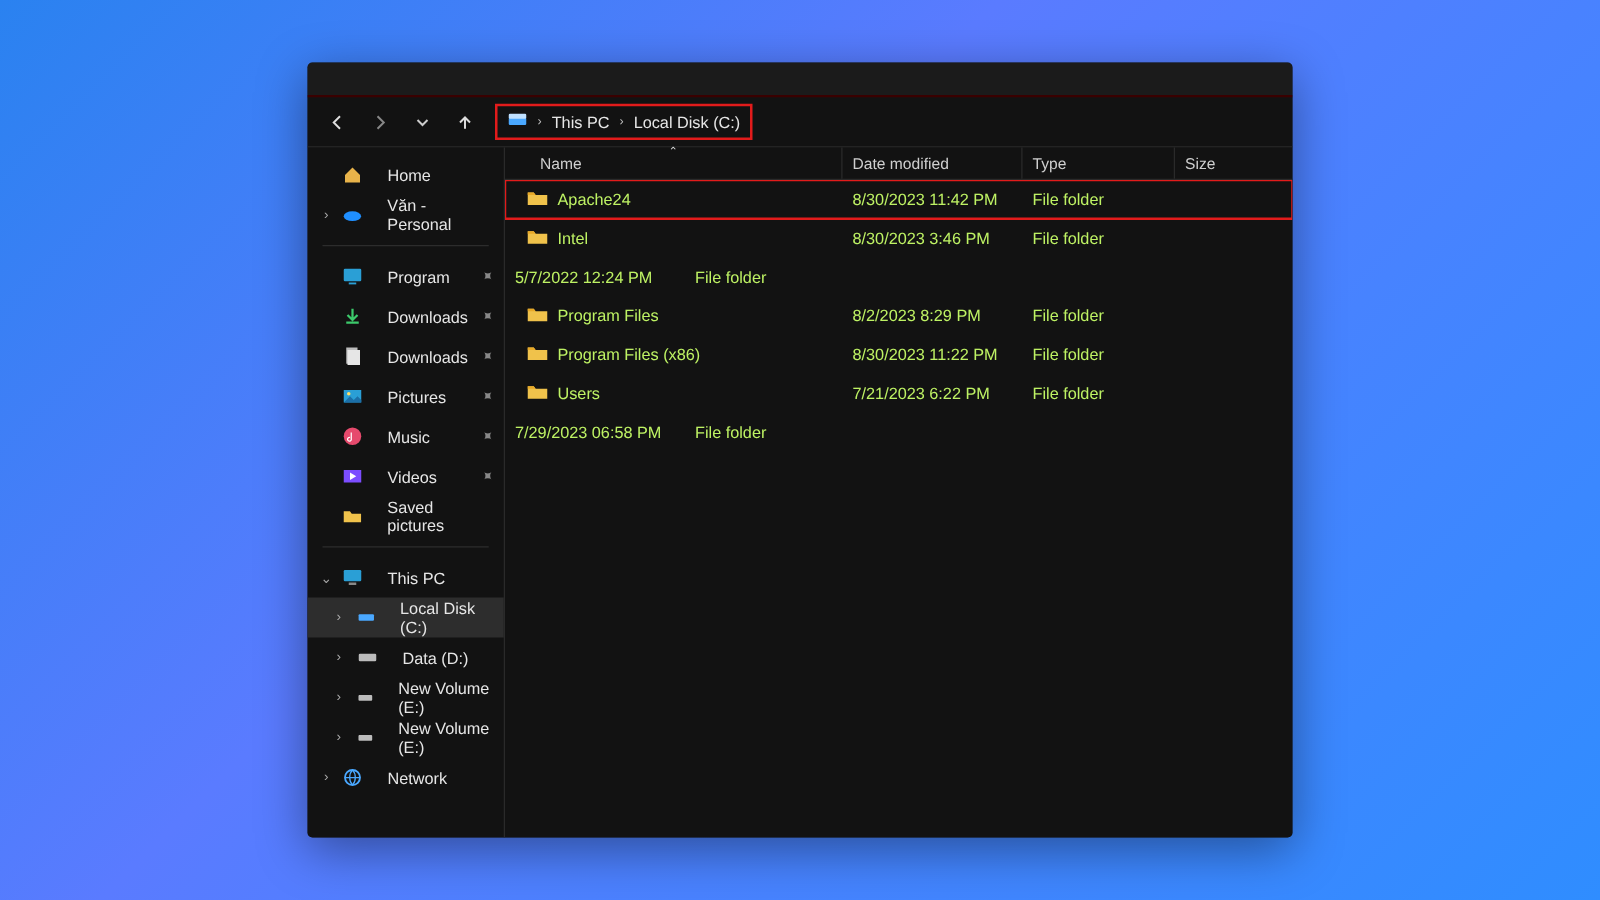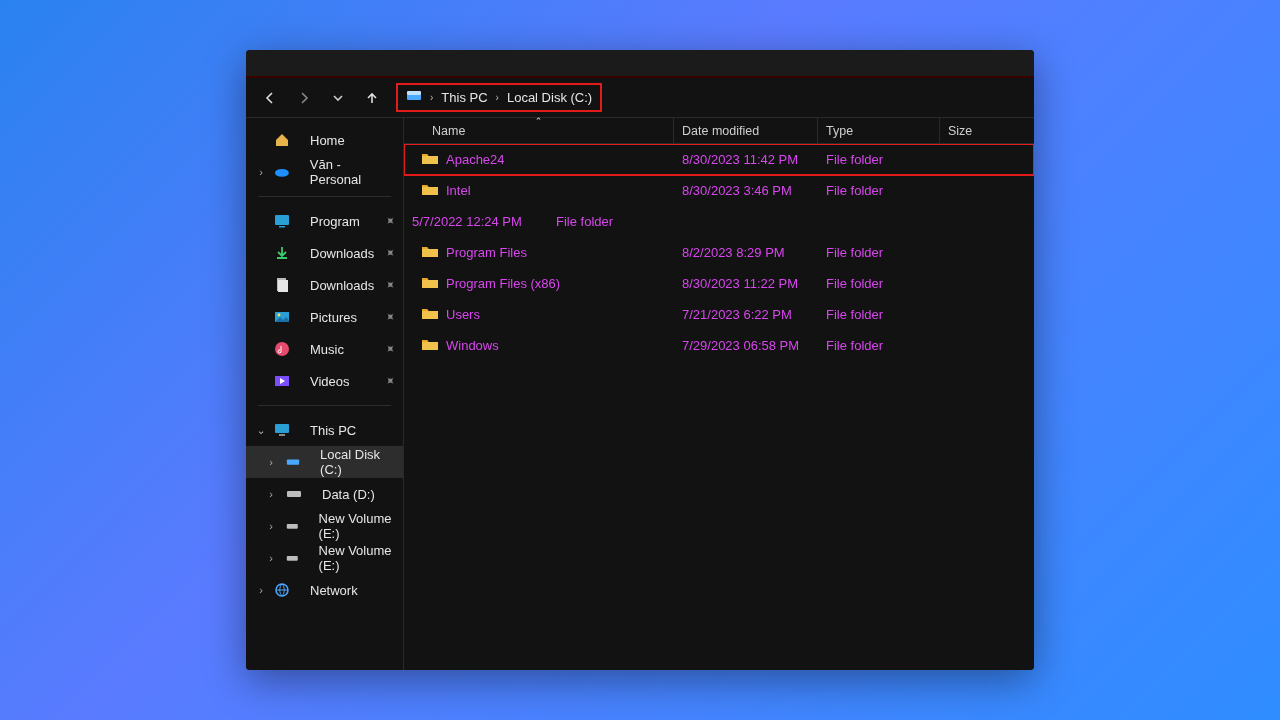--- a/index.html
+++ b/index.html
@@ -49,21 +49,21 @@
     border-bottom:1px solid #2a2a2a;
   }
   .col { display:flex; align-items:center; padding-left:8px; border-right:1px solid #2a2a2a; position:relative;}
   .col.name { width:270px; padding-left:28px;}
   .col.date { width:144px; }
   .col.type { width:122px; }
   .col.size { flex:1; border-right:none;}
   .sort-ind { position:absolute; top:-2px; left:50%; transform:translateX(-50%); font-size:9px; color:#ddd;}
   .rows { flex:1; overflow:auto; }
   .row {
-    display:flex; align-items:center; height:31px; font-size:13px; color:#d946ef;
+    display:flex; align-items:center; height:31px; font-size:13px; color:#bef264;
   }
   .row.highlight { outline:2px solid #e21b1b; outline-offset:-1px; }
   .cell { padding-left:8px; }
   .cell.name { width:270px; display:flex; align-items:center; gap:8px; padding-left:18px;}
   .cell.date { width:144px; }
   .cell.type { width:122px; }
   .cell.size { flex:1; }
   .folder-icon svg { width:16px; height:14px; }
 </style>
 </head>
@@ -181,20 +181,28 @@
       <div class="side-item">
         <span class="icon">
             <svg viewBox="0 0 16 16">
               <rect x="1" y="3" width="14" height="10" fill="#7c4dff"></rect>
               <path d="M6 5 L11 8 L6 11 Z" fill="#fff"></path>
             </svg>
           </span>
         <span>Videos</span>
         <span class="pin">✦</span>
       </div>
+      <div class="side-item">
+        <span class="icon">
+            <svg viewBox="0 0 16 16">
+              <path d="M1 4 h5 l1.5 2 H15 V13 H1 Z" fill="#f0c24b"></path>
+            </svg>
+          </span>
+        <span>Saved pictures</span>
+      </div>
 
       <div class="side-sep"></div>
 
       <div class="side-item">
         <span class="exp">⌄</span>
         <span class="icon">
             <svg viewBox="0 0 16 16">
               <rect x="1" y="2" width="14" height="9" rx="1" fill="#2a9fd6"></rect>
               <rect x="5" y="12" width="6" height="2" fill="#888"></rect>
             </svg>
@@ -325,27 +333,20 @@
                   <path d="M0 3 h5 l1.5 2 H16 V13 H0 Z" fill="#f0c24b"></path>
                   <path d="M0 3 h5 l1.5 2 H16 V5 H0 Z" fill="#e8a928"></path>
                 </svg></span>
               <span>Users</span>
             </div>
             <div class="cell date">7/21/2023 6:22 PM</div>
             <div class="cell type">File folder</div>
             <div class="cell size"></div>
           </div>
           <div class="row">
-            <div class="cell name">
-              <span class="folder-icon"><svg viewBox="0 0 16 14">
-                  <path d="M0 3 h5 l1.5 2 H16 V13 H0 Z" fill="#f0c24b"></path>
-                  <path d="M0 3 h5 l1.5 2 H16 V5 H0 Z" fill="#e8a928"></path>
-                </svg></span>
-              <span>Windows</span>
-            </div>
             <div class="cell date">7/29/2023 06:58 PM</div>
             <div class="cell type">File folder</div>
             <div class="cell size"></div>
           </div>
         </div>
     </div>
   </div>
 </div>
 
 </body></html>

